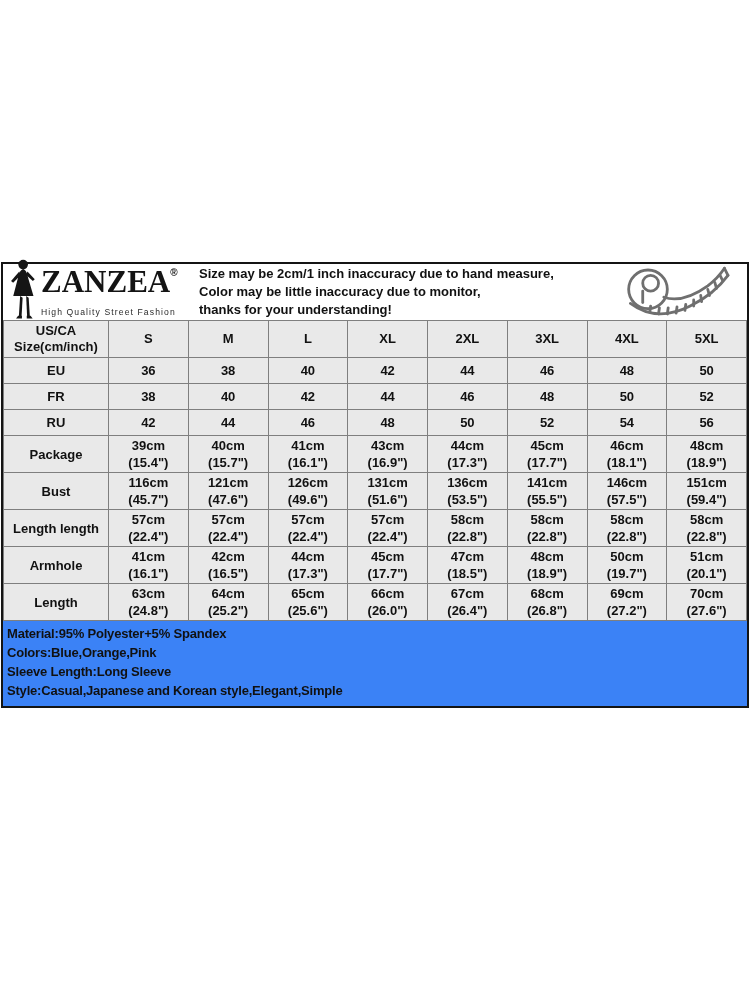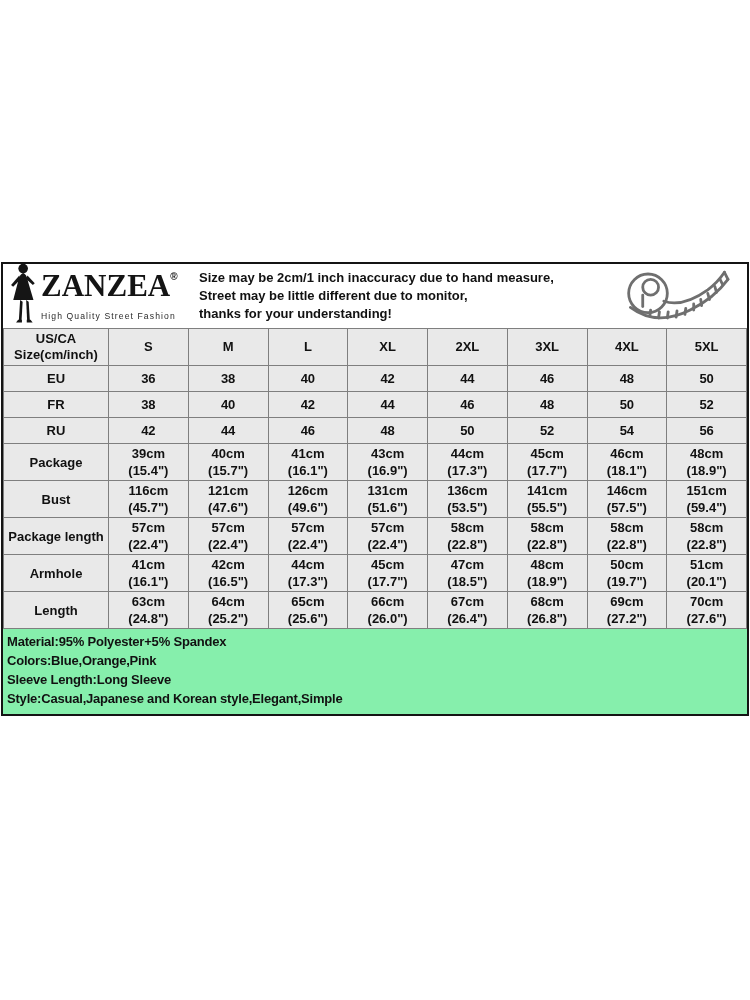--- a/index.html
+++ b/index.html
@@ -6,21 +6,21 @@
   body{
     width:750px;height:1000px;background:#ffffff;position:relative;
     font-family:"Liberation Sans","DejaVu Sans",sans-serif;color:#111;
     overflow:hidden;
   }
   .panel{
     position:absolute;left:1px;top:262px;width:744px;
     border:2px solid #141414;background:#fff;box-sizing:content-box;
   }
   
-  .band{display:flex;align-items:center;height:64px;padding:0 6px;background:#fff;}
+  .band{display:flex;align-items:center;height:56px;padding:0 6px;background:#fff;}
   .logo{display:flex;align-items:center;width:190px;flex:0 0 auto;}
   .logo-text{margin-left:2px;}
   .brand-line{display:flex;align-items:flex-start;}
   .brand{
     font-family:"Liberation Serif","DejaVu Serif",serif;
     font-weight:bold;font-size:31px;line-height:30px;letter-spacing:0px;
     transform:scaleY(1.04);color:#141414;
   }
   .regmark{font-size:10px;font-weight:bold;line-height:10px;margin-top:1px;}
   .tagline{font-size:8.6px;letter-spacing:1.1px;color:#2a2a2a;margin-top:10px;white-space:nowrap;}
@@ -31,21 +31,21 @@
   table.size td{
     border:1px solid #7f7f7f;background:#e9e9e9;text-align:center;
     vertical-align:middle;font-weight:bold;font-size:13px;color:#111;
     padding:0;overflow:hidden;
   }
   tr.hdr td{height:36px;line-height:16px;}
   tr.conv td{height:25px;}
   tr.meas td{height:36px;line-height:17px;}
   td.corner{line-height:16px;margin-top:44px;}
   
-  .details{background:#86efac;padding:3px 4px 6px 4px;}
+  .details{background:#3b82f6;padding:3px 4px 6px 4px;}
   .details .dline{font-size:13px;font-weight:bold;line-height:19px;letter-spacing:-0.2px;white-space:nowrap;}
 </style>
 </head>
 <body>
 
 <div class="panel">
 
   <div class="band">
     <div class="logo">
       <span>
@@ -63,21 +63,21 @@
       <div class="logo-text">
         <div class="brand-line">
           <span class="brand">ZANZEA</span>
           <span class="regmark">®</span>
         </div>
         <div class="tagline">High Quality Street Fashion</div>
       </div>
     </div>
     <div class="notice">
       <div>Size may be 2cm/1 inch inaccuracy due to hand measure,</div>
-      <div>Street may be little different due to monitor,</div>
+      <div>Color may be little inaccuracy due to monitor,</div>
       <div>thanks for your understanding!</div>
     </div>
     <div class="tape">
       <svg viewBox="0 0 134 66" width="120" height="58" aria-hidden="true" fill="none" stroke="#6f6f6f" stroke-width="3.2" stroke-linecap="round" stroke-linejoin="round">
         <circle cx="34" cy="30" r="22"></circle>
         <circle cx="37" cy="23" r="9"></circle>
         <path d="M28,32 L28,45"></path>
         <path d="M14,46 C34,61 58,61 82,49 C100,40 114,29 125,14"></path>
         <path d="M52,39 C70,45 88,36 102,26 C110,20 117,12 121,6"></path>
         <path d="M125,14 L121,6"></path>
@@ -171,21 +171,21 @@
           <td><span>116cm</span><br><span>(45.7")</span></td>
           <td><span>121cm</span><br><span>(47.6")</span></td>
           <td><span>126cm</span><br><span>(49.6")</span></td>
           <td><span>131cm</span><br><span>(51.6")</span></td>
           <td><span>136cm</span><br><span>(53.5")</span></td>
           <td><span>141cm</span><br><span>(55.5")</span></td>
           <td><span>146cm</span><br><span>(57.5")</span></td>
           <td><span>151cm</span><br><span>(59.4")</span></td>
         </tr>
         <tr class="meas">
-          <td>Package length</td>
+          <td>Length length</td>
           <td><span>57cm</span><br><span>(22.4")</span></td>
           <td><span>57cm</span><br><span>(22.4")</span></td>
           <td><span>57cm</span><br><span>(22.4")</span></td>
           <td><span>57cm</span><br><span>(22.4")</span></td>
           <td><span>58cm</span><br><span>(22.8")</span></td>
           <td><span>58cm</span><br><span>(22.8")</span></td>
           <td><span>58cm</span><br><span>(22.8")</span></td>
           <td><span>58cm</span><br><span>(22.8")</span></td>
         </tr>
         <tr class="meas">

